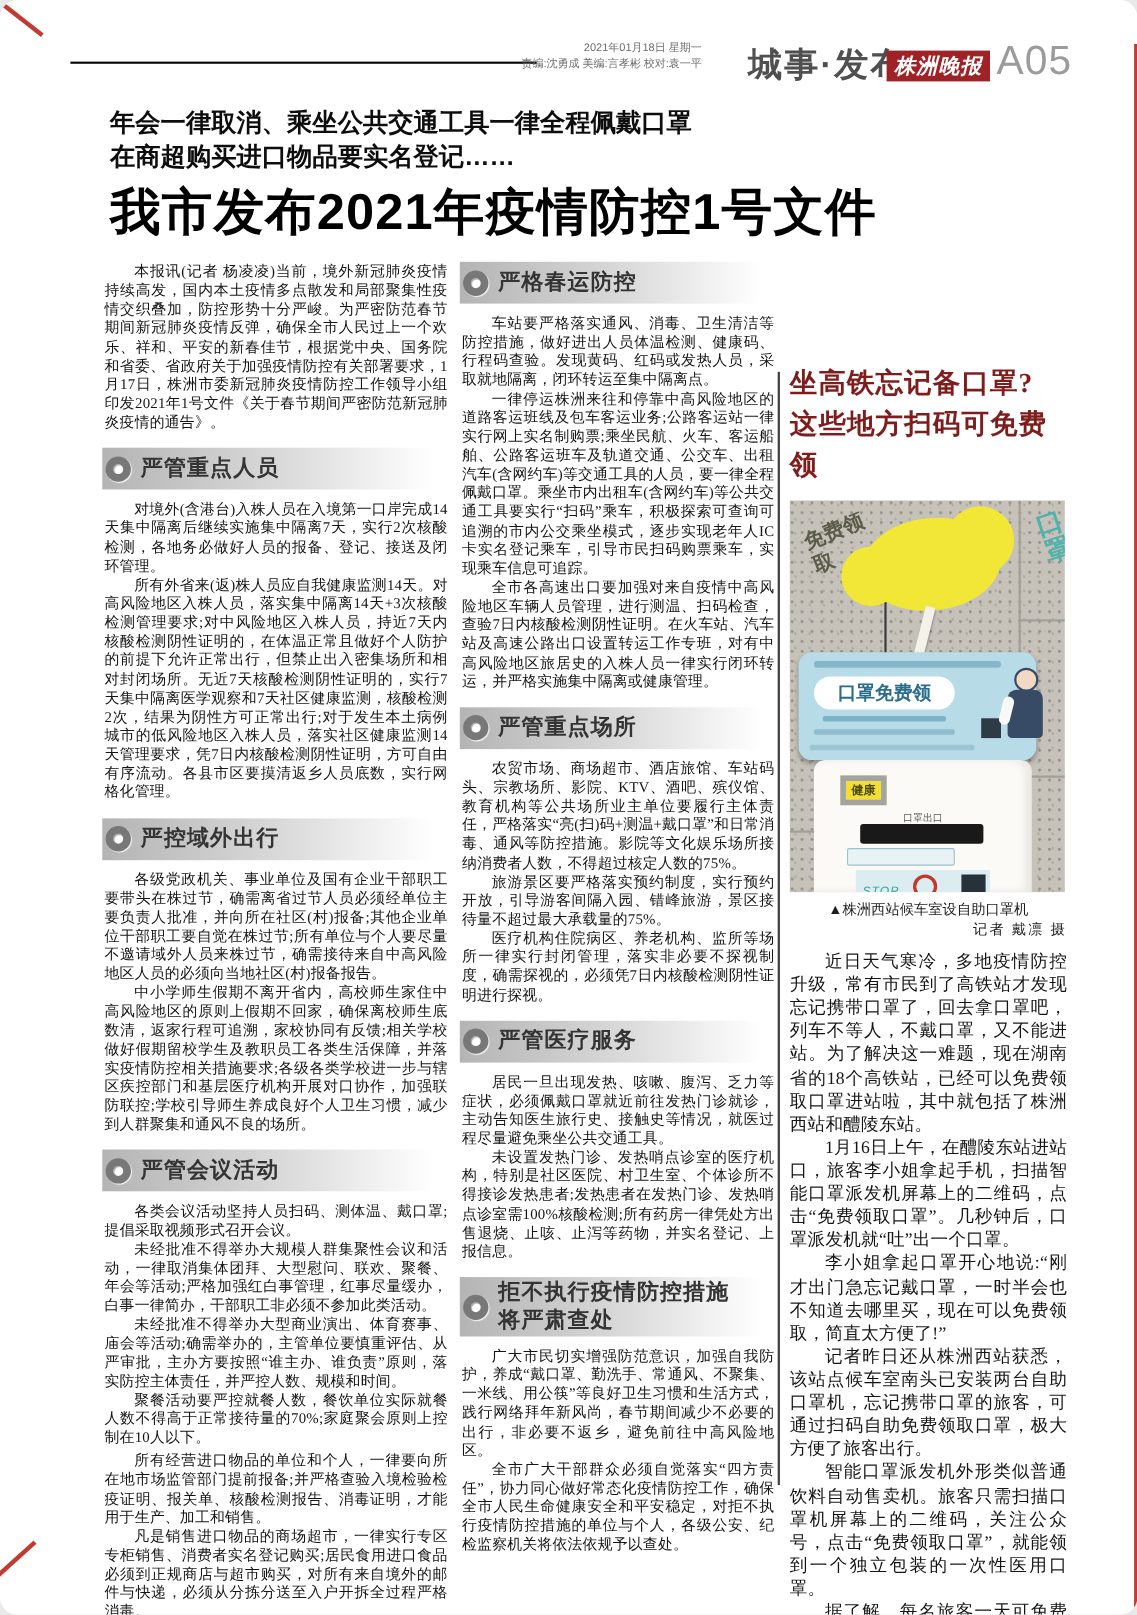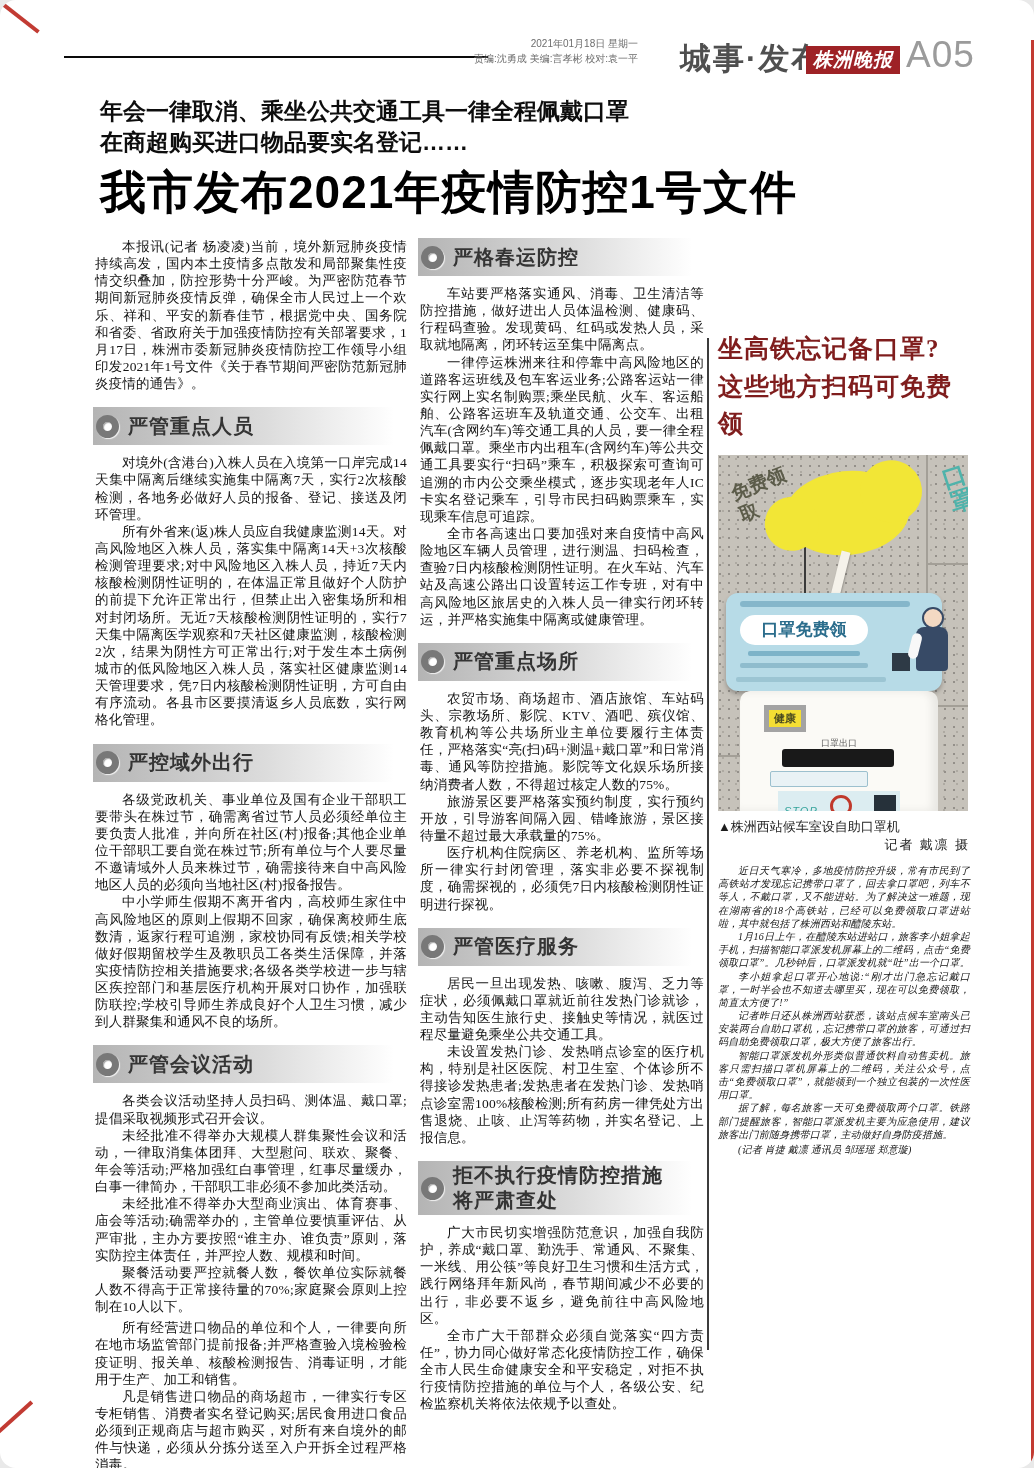--- a/index.html
+++ b/index.html
@@ -103,23 +103,23 @@
   .slot{position:absolute;left:42px;top:58px;width:112px;height:18px;background:#191919;border-radius:3px;}
   .slot-tag{position:absolute;left:30px;top:80px;width:96px;height:14px;background:#e9f2f5;
             border:1px solid #9cc0ce;border-radius:2px;}
   .poster{position:absolute;left:38px;top:100px;width:122px;height:56px;background:#dcedf1;overflow:hidden;}
   .poster-word{position:absolute;left:6px;top:14px;font-family:"Liberation Sans",sans-serif;
                font-weight:400;font-size:11px;font-style:italic;color:#35a49b;letter-spacing:1px;}
   .poster-ban{position:absolute;left:52px;top:4px;width:16px;height:16px;border:3px solid #c0392b;
               border-radius:50%;}
   .poster-qr{position:absolute;right:4px;top:4px;width:22px;height:22px;background:#26313a;}
 
-  .caption{font-size:13px;text-align:left;line-height:1.5;color:#1d1d1d;}
+  .caption{font-size:13px;text-align:center;line-height:1.5;color:#1d1d1d;}
   .credit{font-size:13px;text-align:right;letter-spacing:2px;color:#1d1d1d;margin-bottom:10px;}
-  .side-paras .para{font-size:10px;line-height:1.32;font-style:italic;}
+  .side-paras .para{font-size:16px;line-height:1.32;}
   .byline{margin-top:2px;}
 </style>
 </head>
 <body>
 
 <div class="page">
 
   <div class="mark mark-tl"></div>
   <div class="mark mark-bl"></div>
   <div class="mark mark-right"></div>

